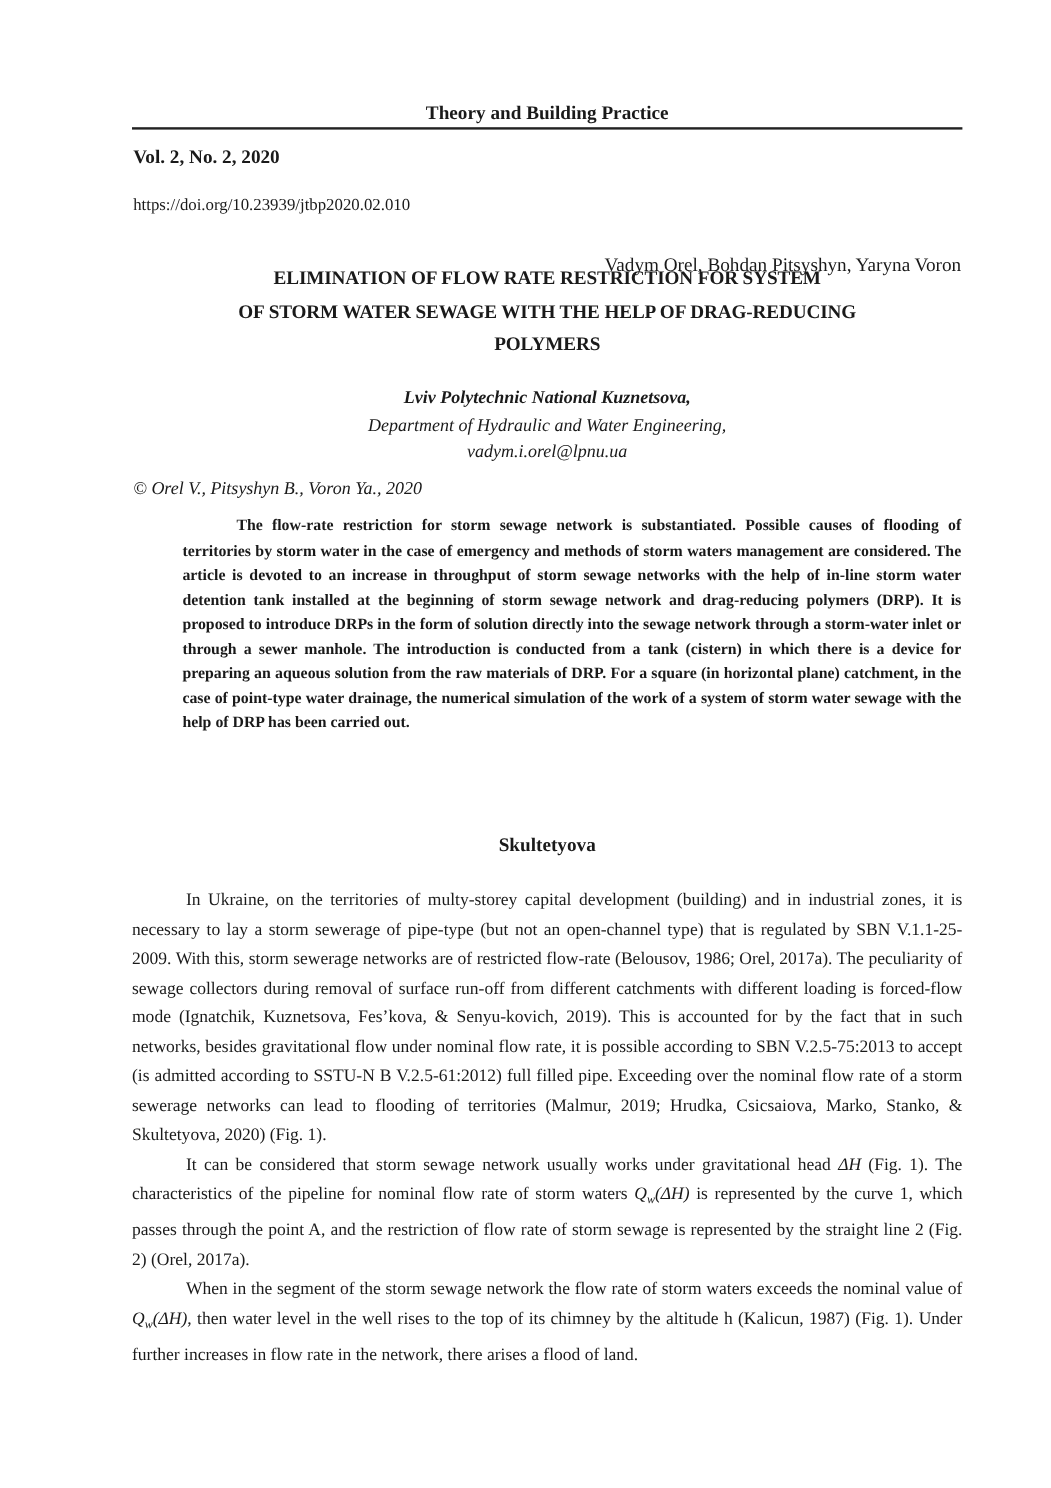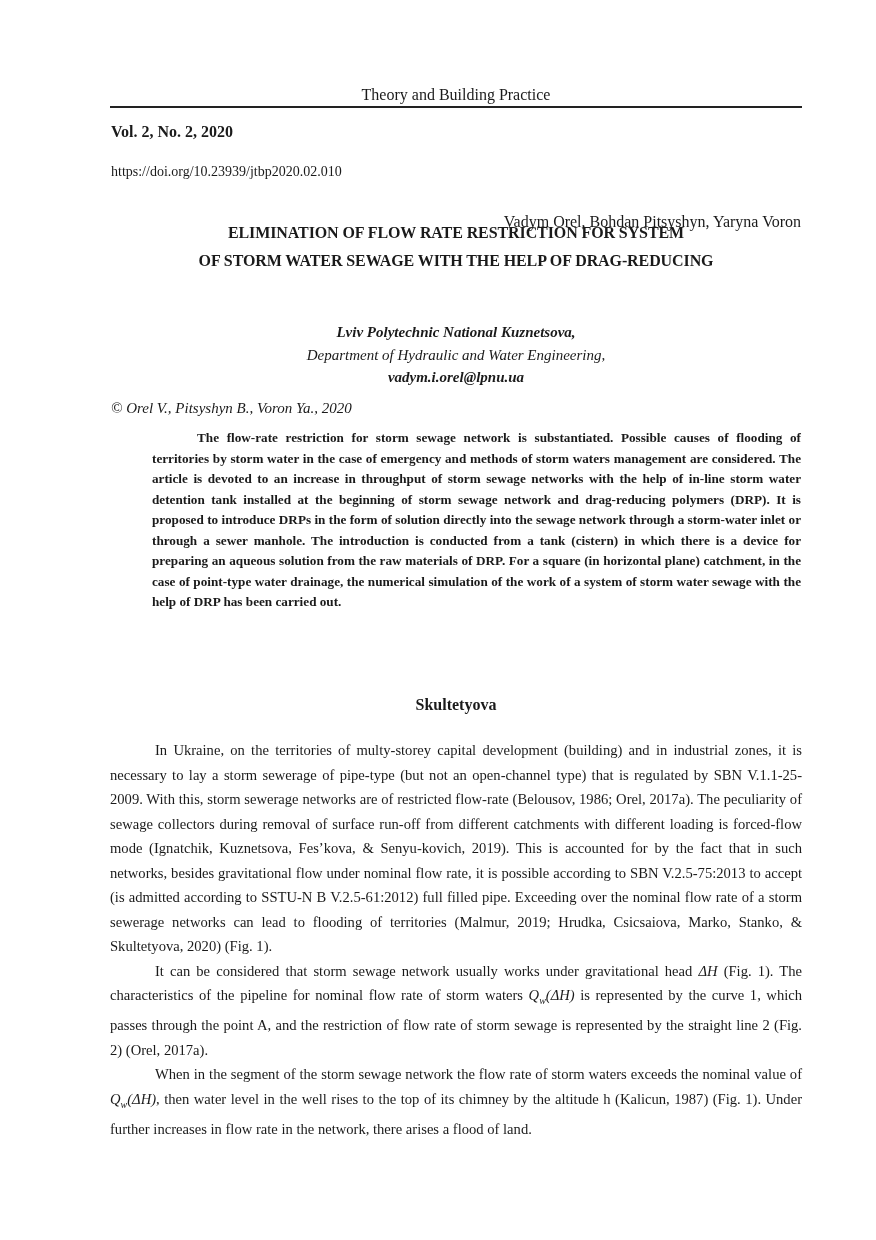--- a/index.html
+++ b/index.html
@@ -1,31 +1,31 @@
 <!DOCTYPE html>
 <html><head>
   <meta charset="utf-8">
   <style>
     html, body { margin: 0; padding: 0; background: #ffffff; }
     body { width: 876px; height: 1240px; position: relative; overflow: hidden;
            font-family: "Liberation Serif", serif; color: #1a1a1a; }
     .abs { position: absolute; }
     .journal { left: 110px; width: 692px; top: 85px; text-align: center;
-               font-weight: normal; font-size: 16px; line-height: 20px; }
+               font-weight: bold; font-size: 16px; line-height: 20px; }
     .rule { left: 110px; width: 692px; top: 106px; height: 2px; background: #222; }
     .vol { left: 111px; top: 110px; font-weight: bold; font-size: 16px; line-height: 20px; margin-top: 12px; }
     .doi { left: 111px; top: 163px; font-size: 14px; line-height: 18px; }
     .authors { right: 75px; top: 212px; font-weight: normal; font-size: 16px; line-height: 20px; }
     .title { left: 110px; width: 692px; top: 219px; text-align: center;
              font-weight: bold; font-size: 16px; line-height: 27.5px; letter-spacing: -0.1px; }
     .aff { left: 110px; width: 692px; text-align: center; font-style: italic;
            font-size: 15px; line-height: 22px; }
     .aff1 { top: 321px; font-weight: bold; }
     .aff2 { top: 344px; }
-    .aff3 { top: 366px; font-weight: bold; }
+    .aff3 { top: 366px; font-weight: normal; }
     .copyright { left: 111px; top: 398px; font-style: italic; font-size: 15px; line-height: 20px; }
     .abstract { left: 152px; width: 649px; top: 428px; font-weight: bold;
                 font-size: 13.2px; line-height: 20.5px; text-align: justify; }
     .abstract p { margin: 0; text-indent: 45px; }
     .heading { left: 110px; width: 692px; top: 694px; text-align: center;
                font-weight: bold; font-size: 16px; line-height: 22px; }
     .body { left: 110px; width: 692px; top: 738px; font-size: 14.6px;
             line-height: 24.5px; text-align: justify; }
     .body p { margin: 0; text-indent: 45px; }
     .math { font-style: italic; }
@@ -36,20 +36,21 @@
 
 <div class="abs journal">Theory and Building Practice</div>
 <div class="abs rule"></div>
 <div class="abs vol">Vol. 2, No. 2, 2020</div>
 <div class="abs doi">https://doi.org/10.23939/jtbp2020.02.010</div>
 <div class="abs authors">Vadym Orel, Bohdan Pitsyshyn, Yaryna Voron</div>
 
 <div class="abs title">
   <div>ELIMINATION OF FLOW RATE RESTRICTION FOR SYSTEM</div>
   <div>OF STORM WATER SEWAGE WITH THE HELP OF DRAG-REDUCING</div>
+  <div>POLYMERS</div>
 </div>
 
 <div class="abs aff aff1">Lviv Polytechnic National Kuznetsova,</div>
 <div class="abs aff aff2">Department of Hydraulic and Water Engineering,</div>
 <div class="abs aff aff3">vadym.i.orel@lpnu.ua</div>
 
 <div class="abs copyright">© Orel V., Pitsyshyn B., Voron Ya., 2020</div>
 
 <div class="abs abstract">
   <p>The flow-rate restriction for storm sewage network is substantiated. Possible causes of flooding of territories by storm water in the case of emergency and methods of storm waters management are considered. The article is devoted to an increase in throughput of storm sewage networks with the help of in-line storm water detention tank installed at the beginning of storm sewage network and drag-reducing polymers (DRP). It is proposed to introduce DRPs in the form of solution directly into the sewage network through a storm-water inlet or through a sewer manhole. The introduction is conducted from a tank (cistern) in which there is a device for preparing an aqueous solution from the raw materials of DRP. For a square (in horizontal plane) catchment, in the case of point-type water drainage, the numerical simulation of the work of a system of storm water sewage with the help of DRP has been carried out.</p>

